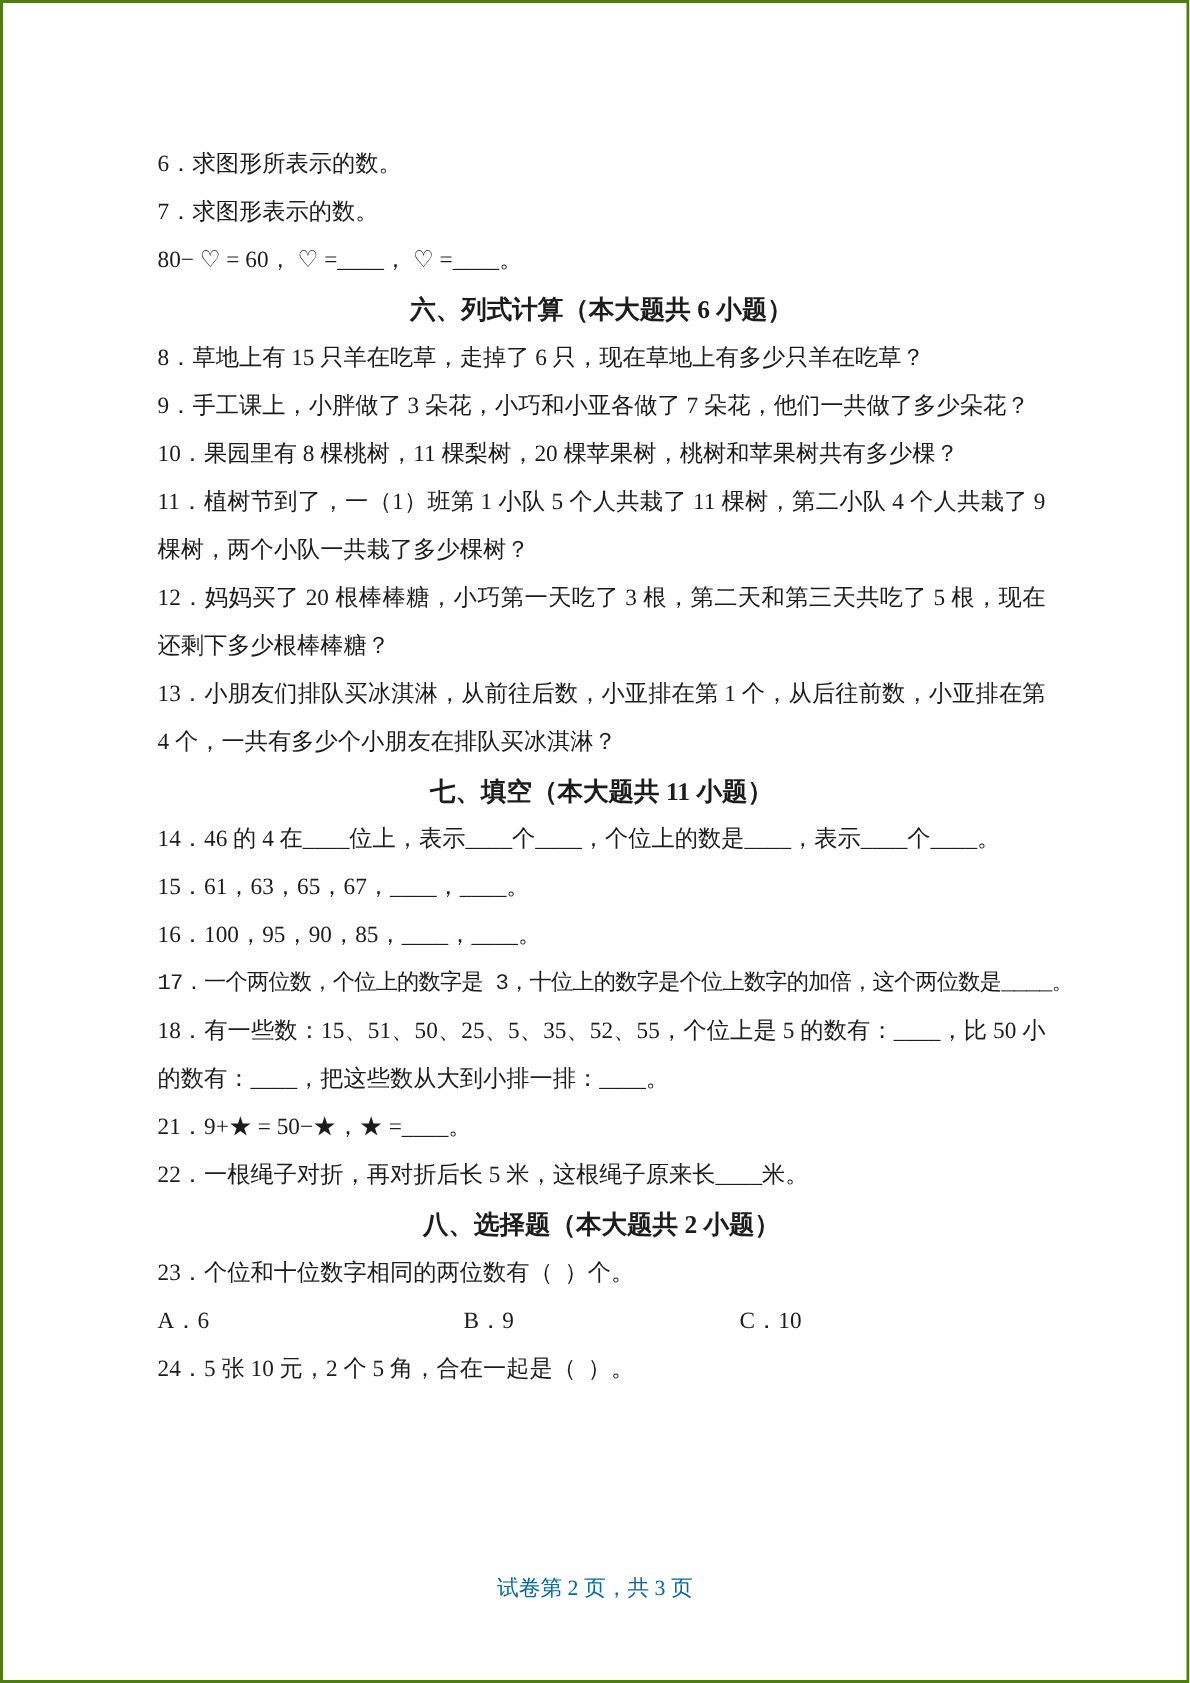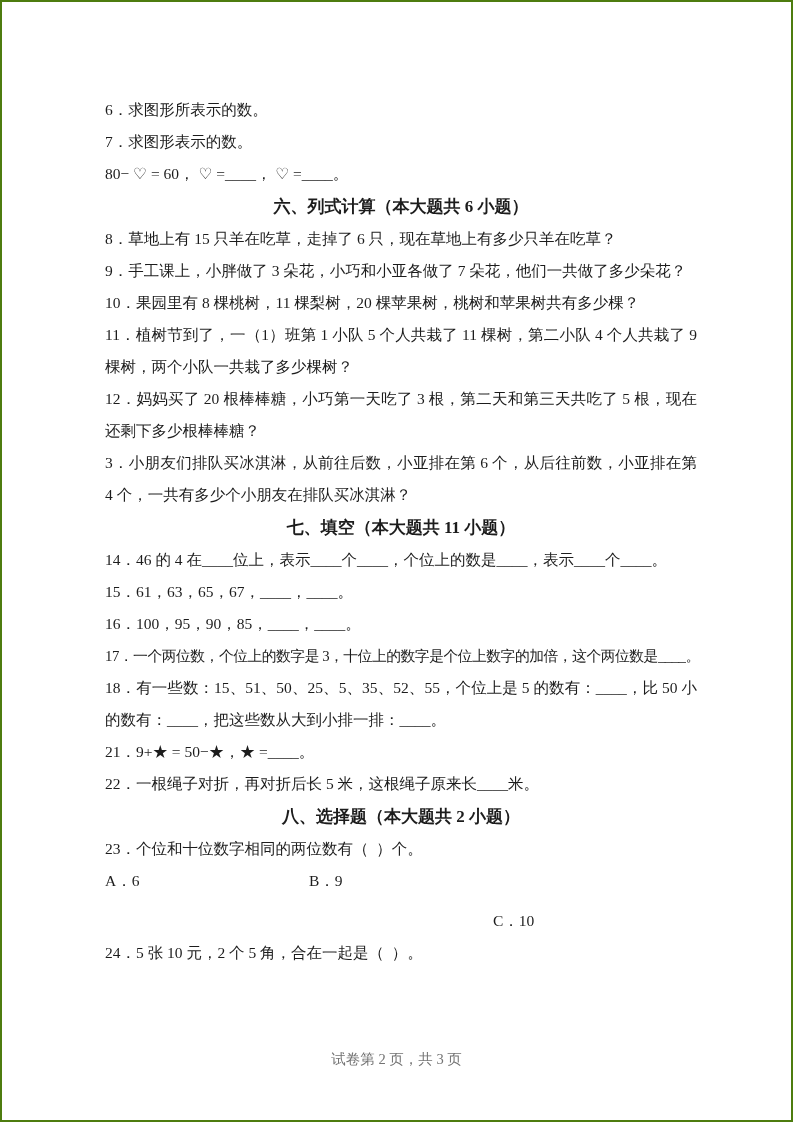--- a/index.html
+++ b/index.html
@@ -31,58 +31,59 @@
     font-size: 17px;
     line-height: 33px;
     font-weight: bold;
     text-align: center;
   }
   .compact {
     font-size: 14.8px;
     letter-spacing: -0.5px;
     white-space: nowrap;
     text-align: left;
+    font-family: Liberation Mono, monospace;
   }
   .options-row {
     display: flex;
     font-size: 15.5px;
     line-height: 32px;
     margin: 0;
   }
   .opt-a { display: inline-block; width: 204px; }
   .opt-b { display: inline-block; width: 184px; }
-  .opt-c { display: inline-block; margin-top: 40px; }
+  .opt-c { display: inline-block; }
   .footer {
     position: absolute;
     left: 0;
     right: 0;
     top: 1046px;
     text-align: center;
     font-size: 14.5px;
     line-height: 22px;
-    color: #737373;
+    color: #0369a1;
   }
 </style>
 </head>
 <body>
 
 <div class="page">
   <div class="content">
 
     <p class="line">6．求图形所表示的数。</p>
     <p class="line">7．求图形表示的数。</p>
     <p class="line">80− ♡ = 60， ♡ =____， ♡ =____。</p>
 
     <p class="heading">六、列式计算（本大题共 6 小题）</p>
     <p class="line">8．草地上有 15 只羊在吃草，走掉了 6 只，现在草地上有多少只羊在吃草？</p>
     <p class="line">9．手工课上，小胖做了 3 朵花，小巧和小亚各做了 7 朵花，他们一共做了多少朵花？</p>
     <p class="line">10．果园里有 8 棵桃树，11 棵梨树，20 棵苹果树，桃树和苹果树共有多少棵？</p>
     <p class="line">11．植树节到了，一（1）班第 1 小队 5 个人共栽了 11 棵树，第二小队 4 个人共栽了 9 棵树，两个小队一共栽了多少棵树？</p>
     <p class="line">12．妈妈买了 20 根棒棒糖，小巧第一天吃了 3 根，第二天和第三天共吃了 5 根，现在还剩下多少根棒棒糖？</p>
-    <p class="line">3．小朋友们排队买冰淇淋，从前往后数，小亚排在第 6 个，从后往前数，小亚排在第 4 个，一共有多少个小朋友在排队买冰淇淋？</p>
+    <p class="line">13．小朋友们排队买冰淇淋，从前往后数，小亚排在第 1 个，从后往前数，小亚排在第 4 个，一共有多少个小朋友在排队买冰淇淋？</p>
 
     <p class="heading">七、填空（本大题共 11 小题）</p>
     <p class="line">14．46 的 4 在____位上，表示____个____，个位上的数是____，表示____个____。</p>
     <p class="line">15．61，63，65，67，____，____。</p>
     <p class="line">16．100，95，90，85，____，____。</p>
     <p class="line compact">17．一个两位数，个位上的数字是 3，十位上的数字是个位上数字的加倍，这个两位数是____。</p>
     <p class="line">18．有一些数：15、51、50、25、5、35、52、55，个位上是 5 的数有：____，比 50 小的数有：____，把这些数从大到小排一排：____。</p>
     <p class="line">21．9+★ = 50−★，★ =____。</p>
     <p class="line">22．一根绳子对折，再对折后长 5 米，这根绳子原来长____米。</p>
 

